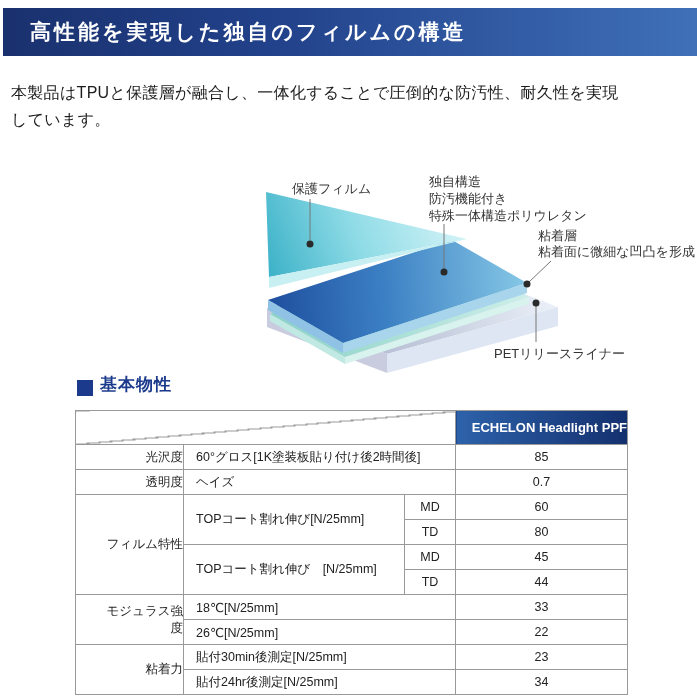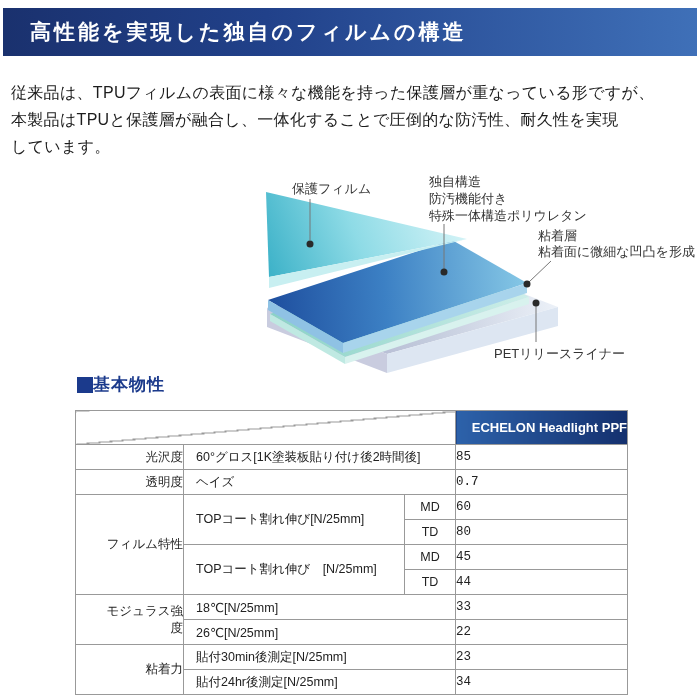--- a/index.html
+++ b/index.html
@@ -19,53 +19,52 @@
     font-size:16px; line-height:27px; color:#1c1c1c; letter-spacing:0.3px; }
 
   
   .diagram-svg { position:absolute; top:0; left:0; width:700px; height:700px;
     pointer-events:none; }
   .diagram-svg text { font-family:"Liberation Sans","DejaVu Sans",sans-serif;
     font-size:13px; fill:#333; }
 
   
   .section-title { position:absolute; top:373px; left:77px; display:flex;
-    align-items:center; }
+    align-items:flex-end; gap:7px; }
   .section-title .sq { width:16px; height:16px; background:#1b3a8c; }
   .section-title .txt { color:#1b3a8c; font-size:17px; font-weight:bold;
     letter-spacing:1px; }
 
   
   table.props { position:absolute; top:410px; left:75px; width:552px;
     border-collapse:collapse; table-layout:fixed; font-size:12.5px; color:#222; }
   table.props td, table.props th { border:1px solid #999; }
   table.props tr { height:25px; }
   table.props tr.hdr { height:34px; }
   td.diag { background:
     linear-gradient(to bottom right,
       transparent calc(50% - 0.6px), #999 calc(50% - 0.6px),
       #999 calc(50% + 0.6px), transparent calc(50% + 0.6px)); }
   th.prod { background:linear-gradient(90deg,#2d62aa 0%,#14306e 100%);
     color:#fff; font-size:13px; font-weight:bold; text-align:right; }
   td.cat  { padding-left:20px; text-align:right; }
   td.item { padding-left:12px; text-align:left; }
   td.dir  { text-align:center; }
-  td.val  { text-align:left;font-family:Liberation Mono, monospace; }
+  td.val  { text-align:center; }
 </style>
 </head>
 <body>
 
 <div class="page">
 
   <div class="banner">
     <span>高性能を実現した独自のフィルムの構造</span>
   </div>
 
   <div class="intro">
-    <div>従来品は、TPUフィルムの表面に様々な機能を持った保護層が重なっている形ですが、</div>
     <div>本製品はTPUと保護層が融合し、一体化することで圧倒的な防汚性、耐久性を実現</div>
     <div>しています。</div>
   </div>
 
   <svg class="diagram-svg" viewBox="0 0 700 700">
     <defs>
       <linearGradient id="cyanGrad" gradientUnits="userSpaceOnUse" x1="272" y1="275" x2="462" y2="200">
         <stop offset="0" stop-color="#3fb3c9"></stop>
         <stop offset="0.45" stop-color="#8edbe6"></stop>
         <stop offset="1" stop-color="#d9f5f8"></stop>

